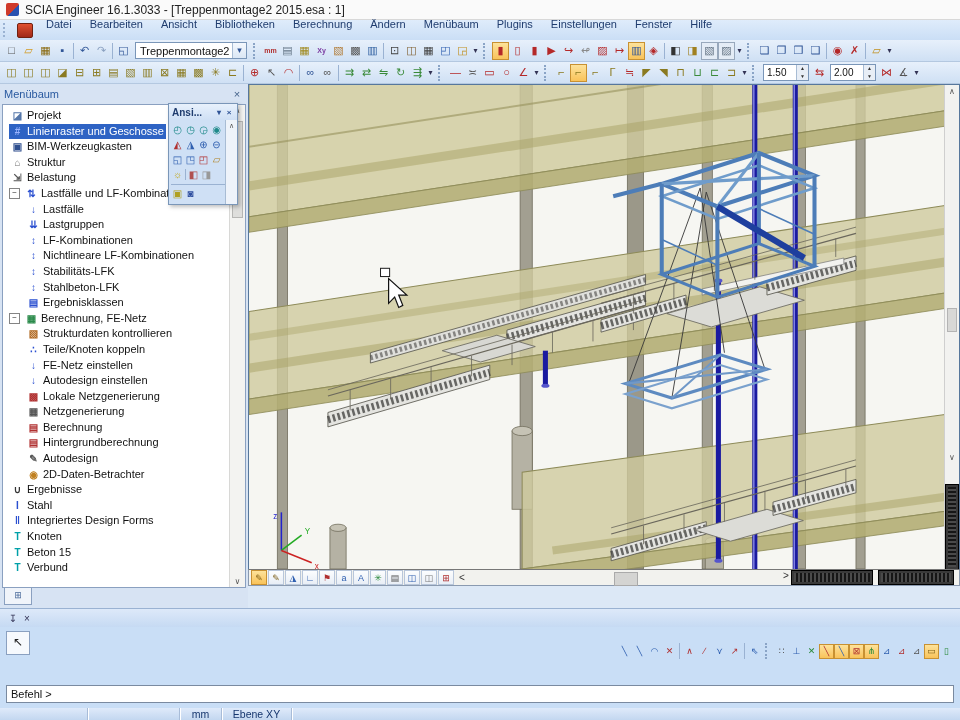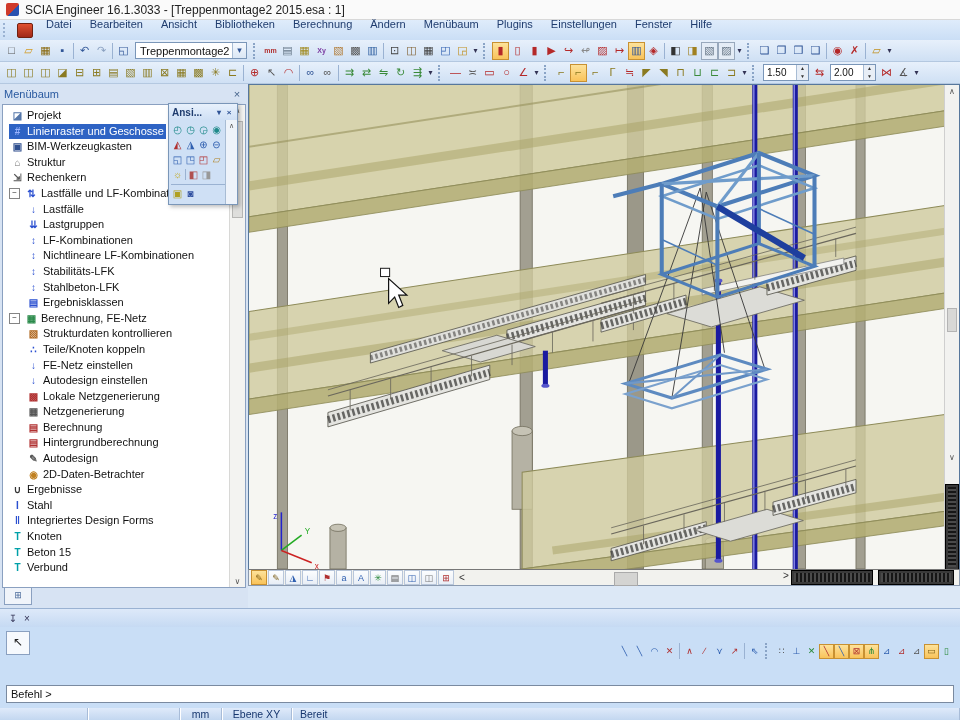--- a/index.html
+++ b/index.html
@@ -285,21 +285,21 @@
         </div>
         <div class="tree-row" style="padding-left: 6px;">
           <span class="hl-region">
             <span class="t-icon" style="color: rgb(111, 111, 111);">⌂</span>
             <span class="t-label">Struktur</span>
           </span>
         </div>
         <div class="tree-row" style="padding-left: 6px;">
           <span class="hl-region">
             <span class="t-icon" style="color: rgb(85, 85, 85);">⇲</span>
-            <span class="t-label">Rechenkern</span>
+            <span class="t-label">Belastung</span>
           </span>
         </div>
         <div class="tree-row" style="padding-left: 6px;">
           <span class="expander">−</span>
           <span class="hl-region">
             <span class="t-icon" style="color: rgb(42, 79, 208);">⇅</span>
             <span class="t-label">Lastfälle und LF-Kombinationen</span>
           </span>
         </div>
         <div class="tree-row" style="padding-left: 22px;">
@@ -723,14 +723,13 @@
       </div>
     <input class="cmd-input" readonly="" value="Befehl &gt;" style="">
   </div>
 </div>
 
 <div class="statusbar">
   <div class="sseg s1"></div>
   <div class="sseg s2"></div>
   <div class="sseg s3">mm</div>
   <div class="sseg s4">Ebene XY</div>
-  <div class="sseg s5">Bereit</div>
 </div>
 
 </body></html>

